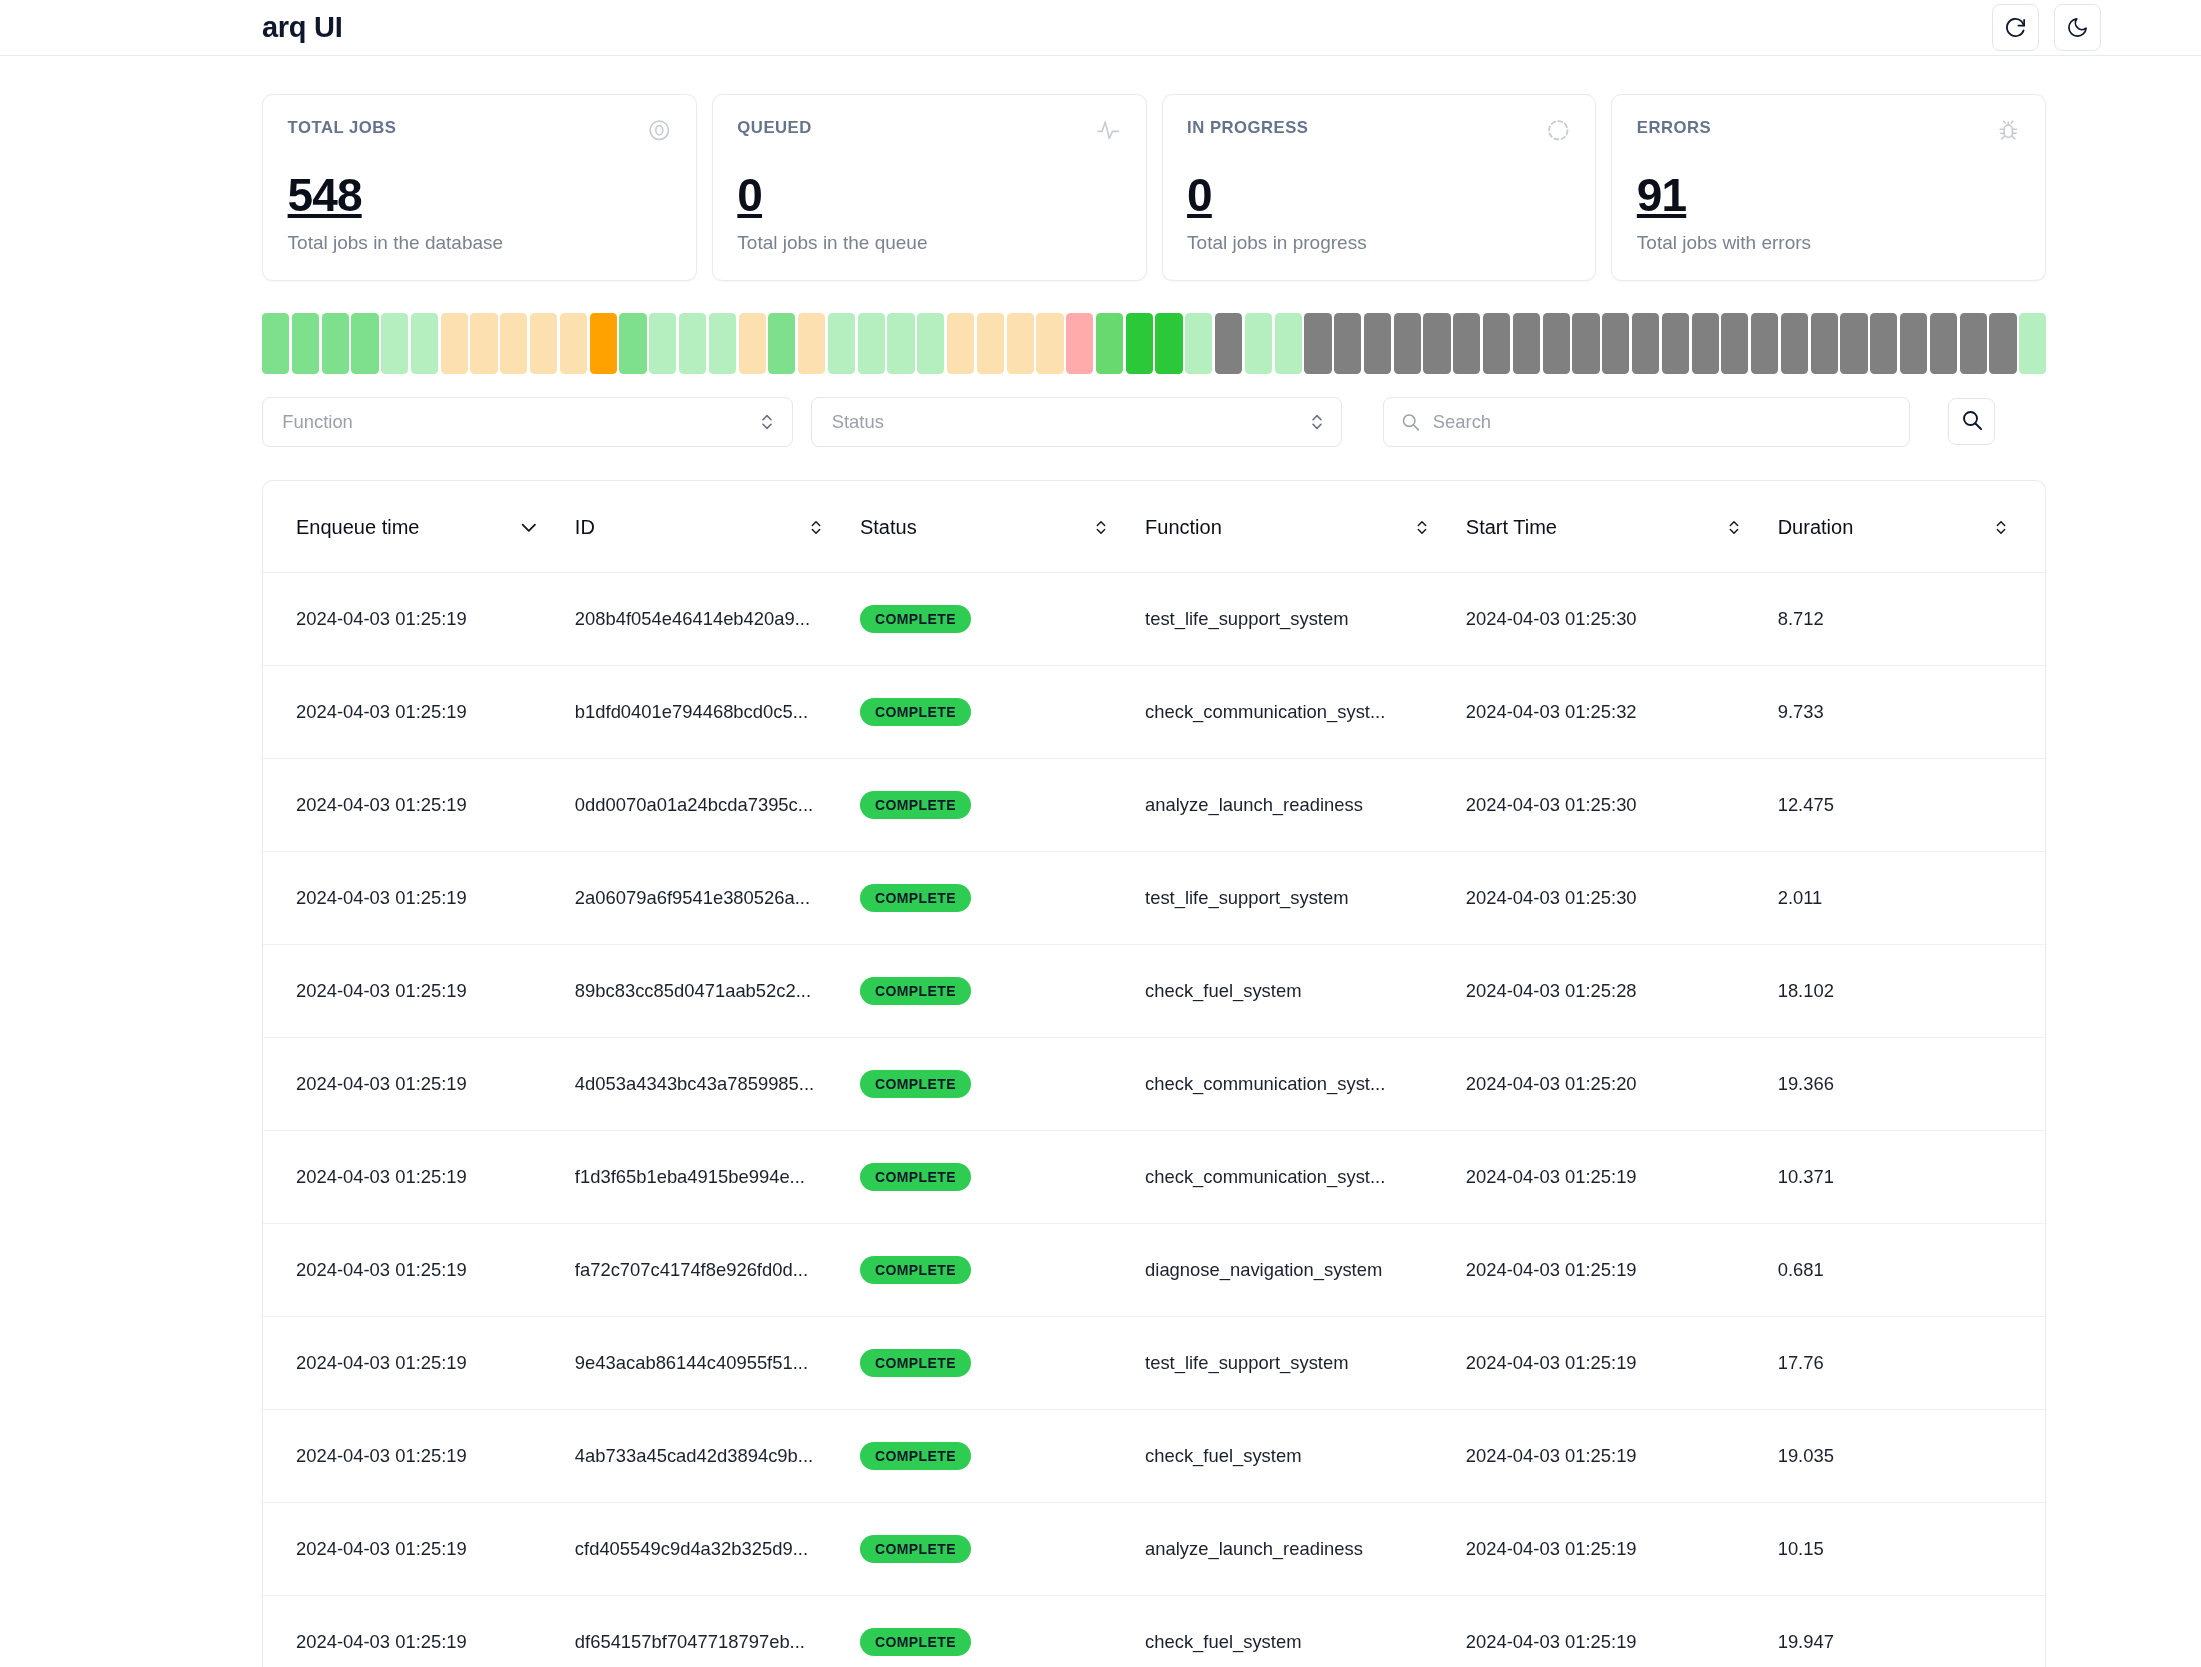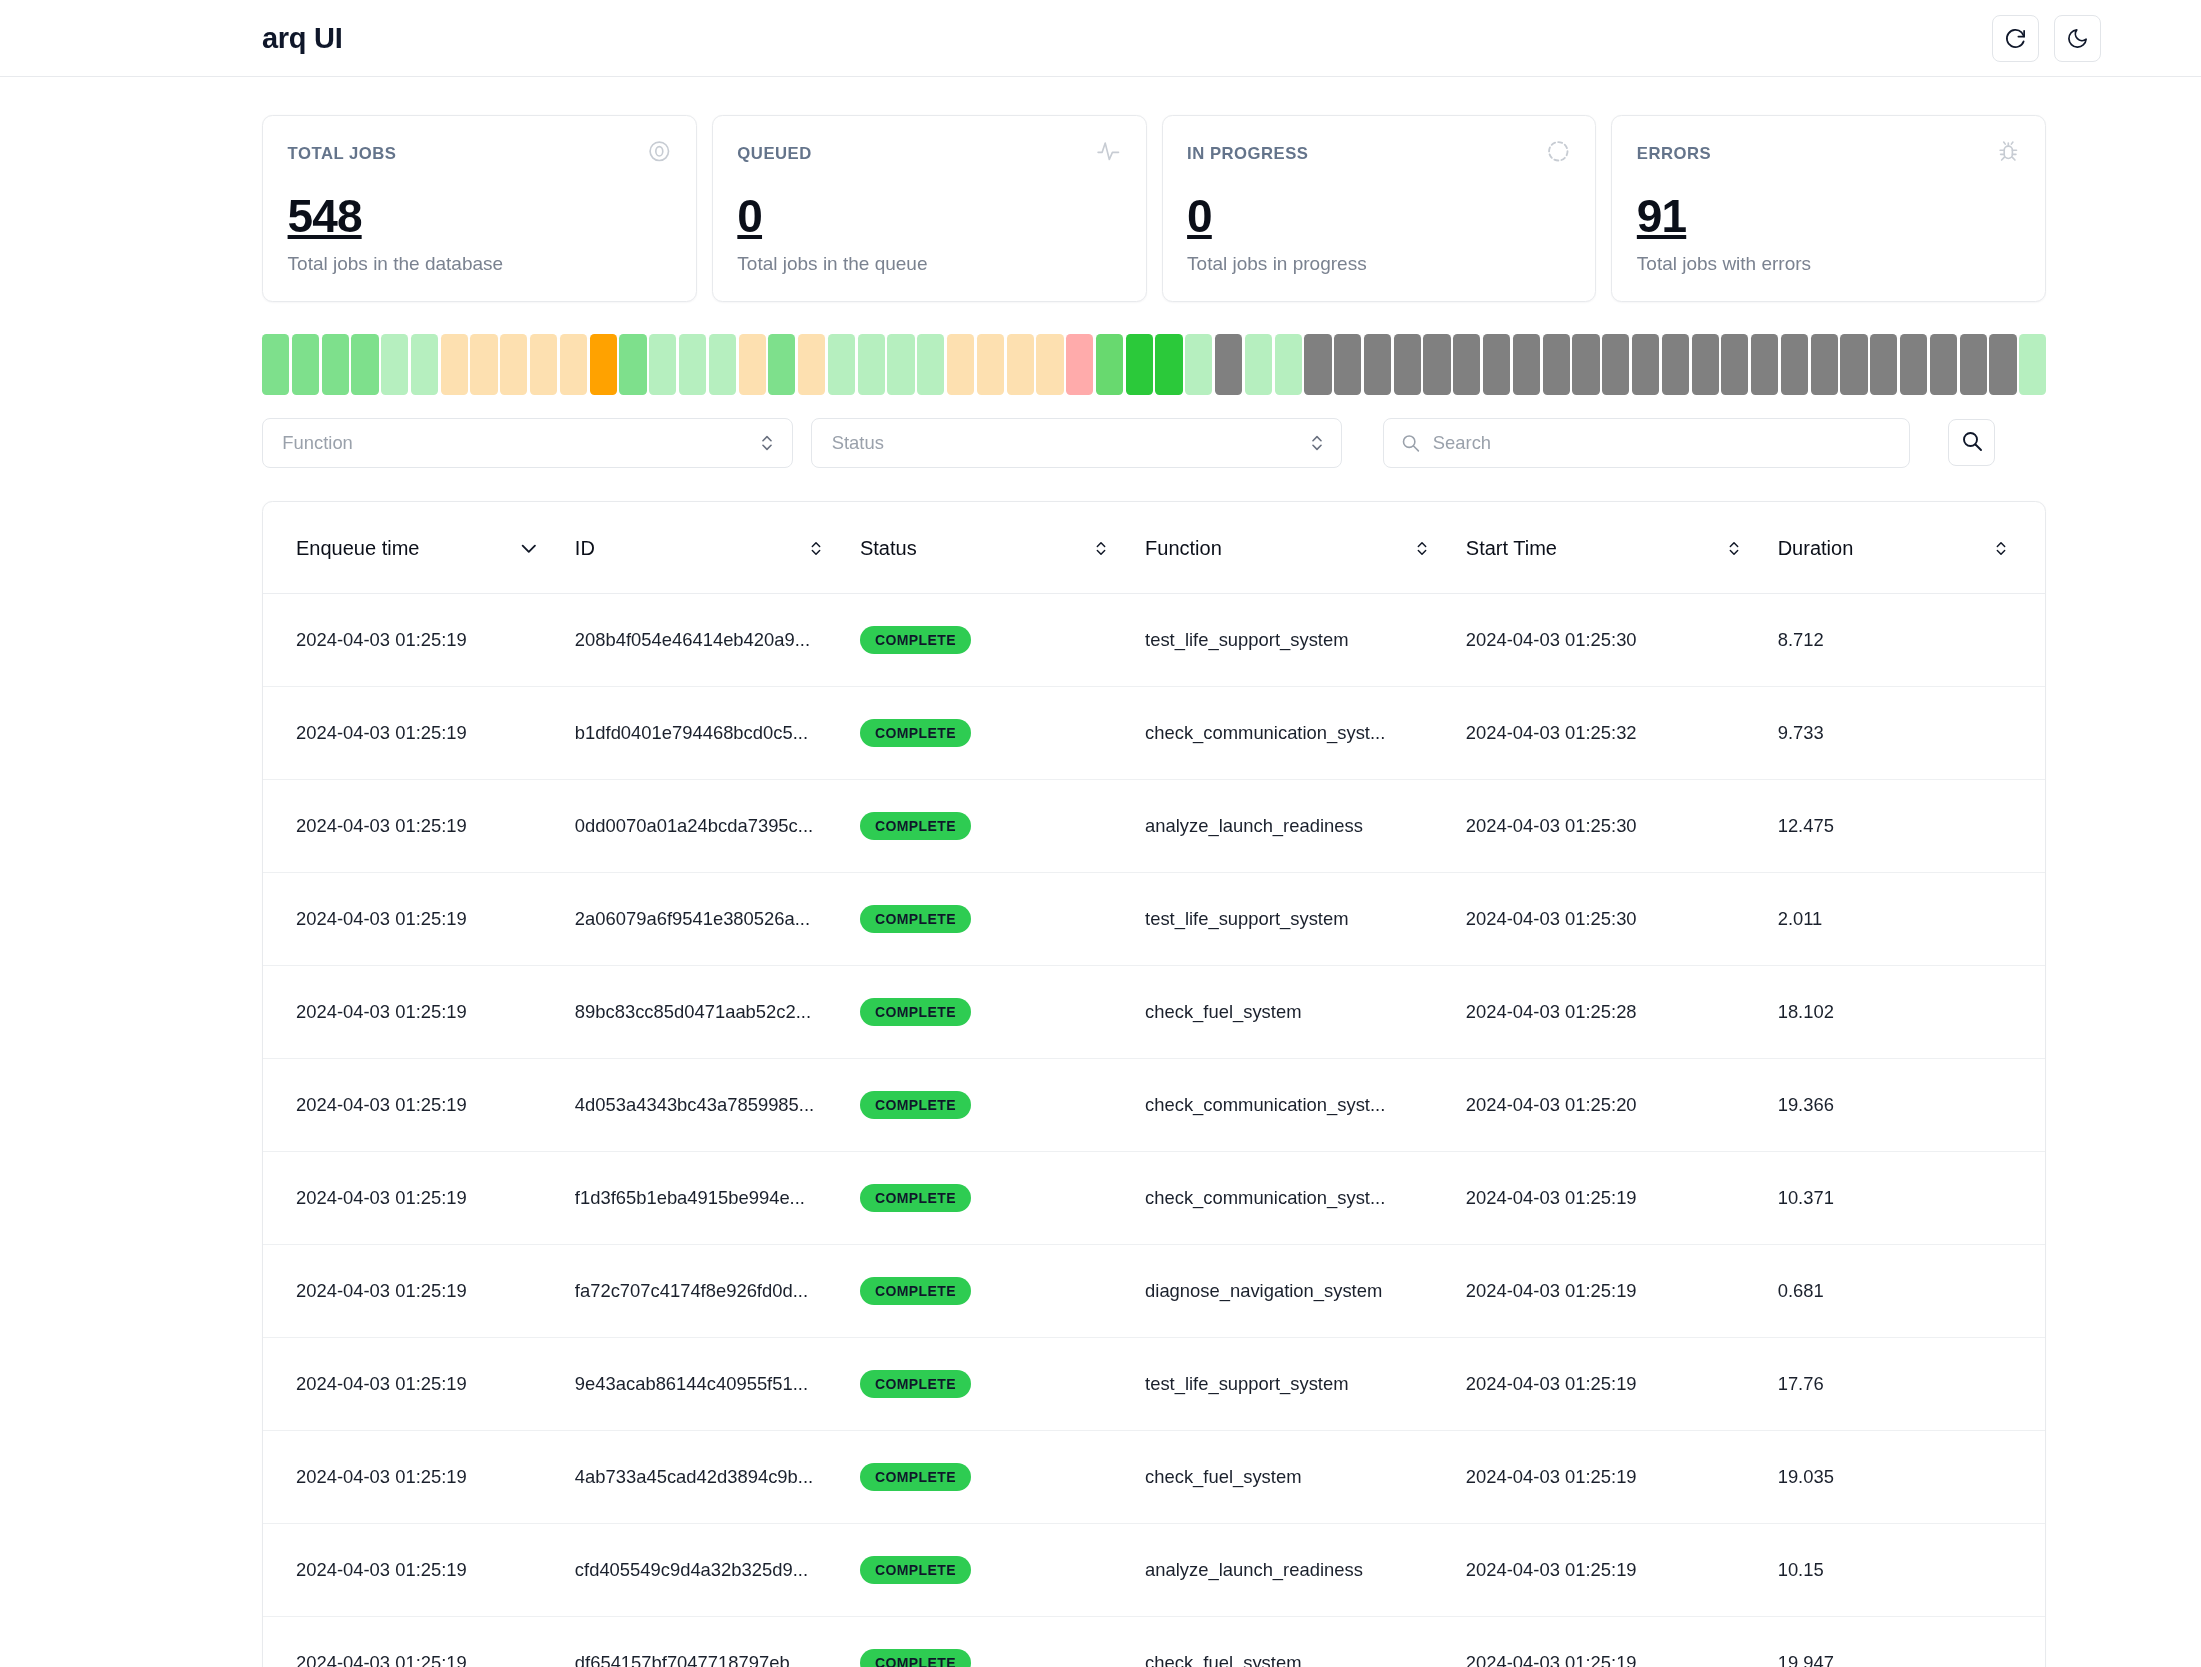--- a/index.html
+++ b/index.html
@@ -7,21 +7,21 @@
     width: 2202px;
     height: 1668px;
     background: #ffffff;
     font-family: "Liberation Sans", sans-serif;
     color: #111827;
     overflow: hidden;
   }
 
   
   .app-header {
-    height: 77px;
+    height: 56px;
     border-bottom: 0.9px solid #e8eaed;
     display: flex;
     align-items: center;
     justify-content: space-between;
     padding: 0 101px 0 262px;
     background: #fff;
   }
   .app-title {
     font-size: 29px;
     font-weight: bold;
@@ -49,21 +49,21 @@
     flex: 1;
     background: #fff;
     border: 0.9px solid #e8eaed;
     border-radius: 10.5px;
     padding: 23px 24.6px 26px 24.6px;
     min-height: 167px;
     box-shadow: 0 0.9px 1.8px rgba(16,24,40,0.04);
   }
   .stat-top {
     display: flex;
-    align-items: flex-end;
+    align-items: flex-start;
     justify-content: space-between;
   }
   .stat-label {
     font-size: 16.7px;
     font-weight: bold;
     letter-spacing: 0.5px;
     color: #64748b;
     text-transform: uppercase;
   }
   .stat-icon { color: #c7ccd3; display: flex; }

